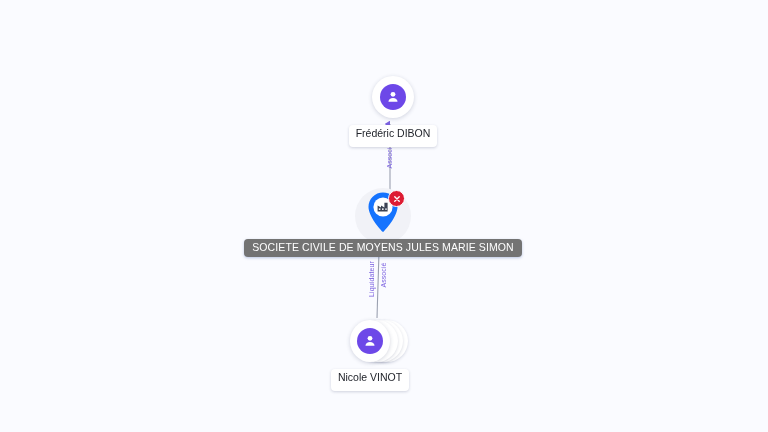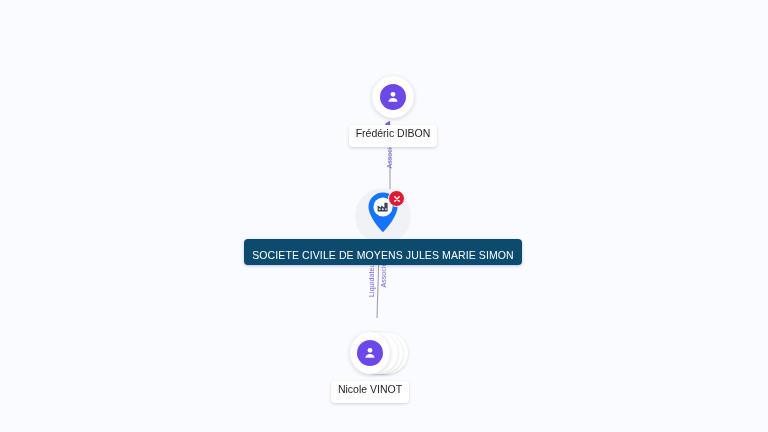--- a/index.html
+++ b/index.html
@@ -128,24 +128,24 @@
     border: 1.5px solid #ffffff;
     display: flex;
     align-items: center;
     justify-content: center;
     z-index: 6;
   }
   .pin-badge svg { display: block; }
 
   .company-label {
     margin-top: -5px;
-    background: #0c4a6e;
+    background: #737373;
     color: #ffffff;
     border-radius: 4px;
-    padding: 10px 8px 3px 8px;
+    padding: 2px 8px 3px 8px;
     font-size: 10.5px;
     letter-spacing: 0.1px;
     white-space: nowrap;
     box-shadow: 0 1px 3px rgba(20,60,150,0.28);
     line-height: 1.2;
     z-index: 7;
   }
 
   
   .edge-label {
@@ -215,21 +215,21 @@
       <div class="pin-badge">
         <svg width="8" height="8" viewBox="0 0 10 10">
           <path d="M2.2 2.2 L7.8 7.8 M7.8 2.2 L2.2 7.8" stroke="#ffffff" stroke-width="1.7" stroke-linecap="round"></path>
         </svg>
       </div>
     </div>
   </div>
   <div class="company-label">SOCIETE CIVILE DE MOYENS JULES MARIE SIMON</div>
 </div>
 
-<div class="node person-node" style="left:375px; top:328px;">
+<div class="node person-node" style="left:375px; top:316px;">
   <div class="person-stack">
     <div class="stack-card c1"></div>
     <div class="stack-card c2"></div>
     <div class="stack-card c3"></div>
     <div class="person-circle" style="margin-right:10px;">
       <div class="avatar-disc">
         <svg width="16" height="16" viewBox="0 0 24 24" fill="#ffffff">
           <circle cx="12" cy="8" r="3.6"></circle>
           <path d="M5.2 19.2c0-3.6 3.1-5.6 6.8-5.6s6.8 2 6.8 5.6z"></path>
         </svg>

